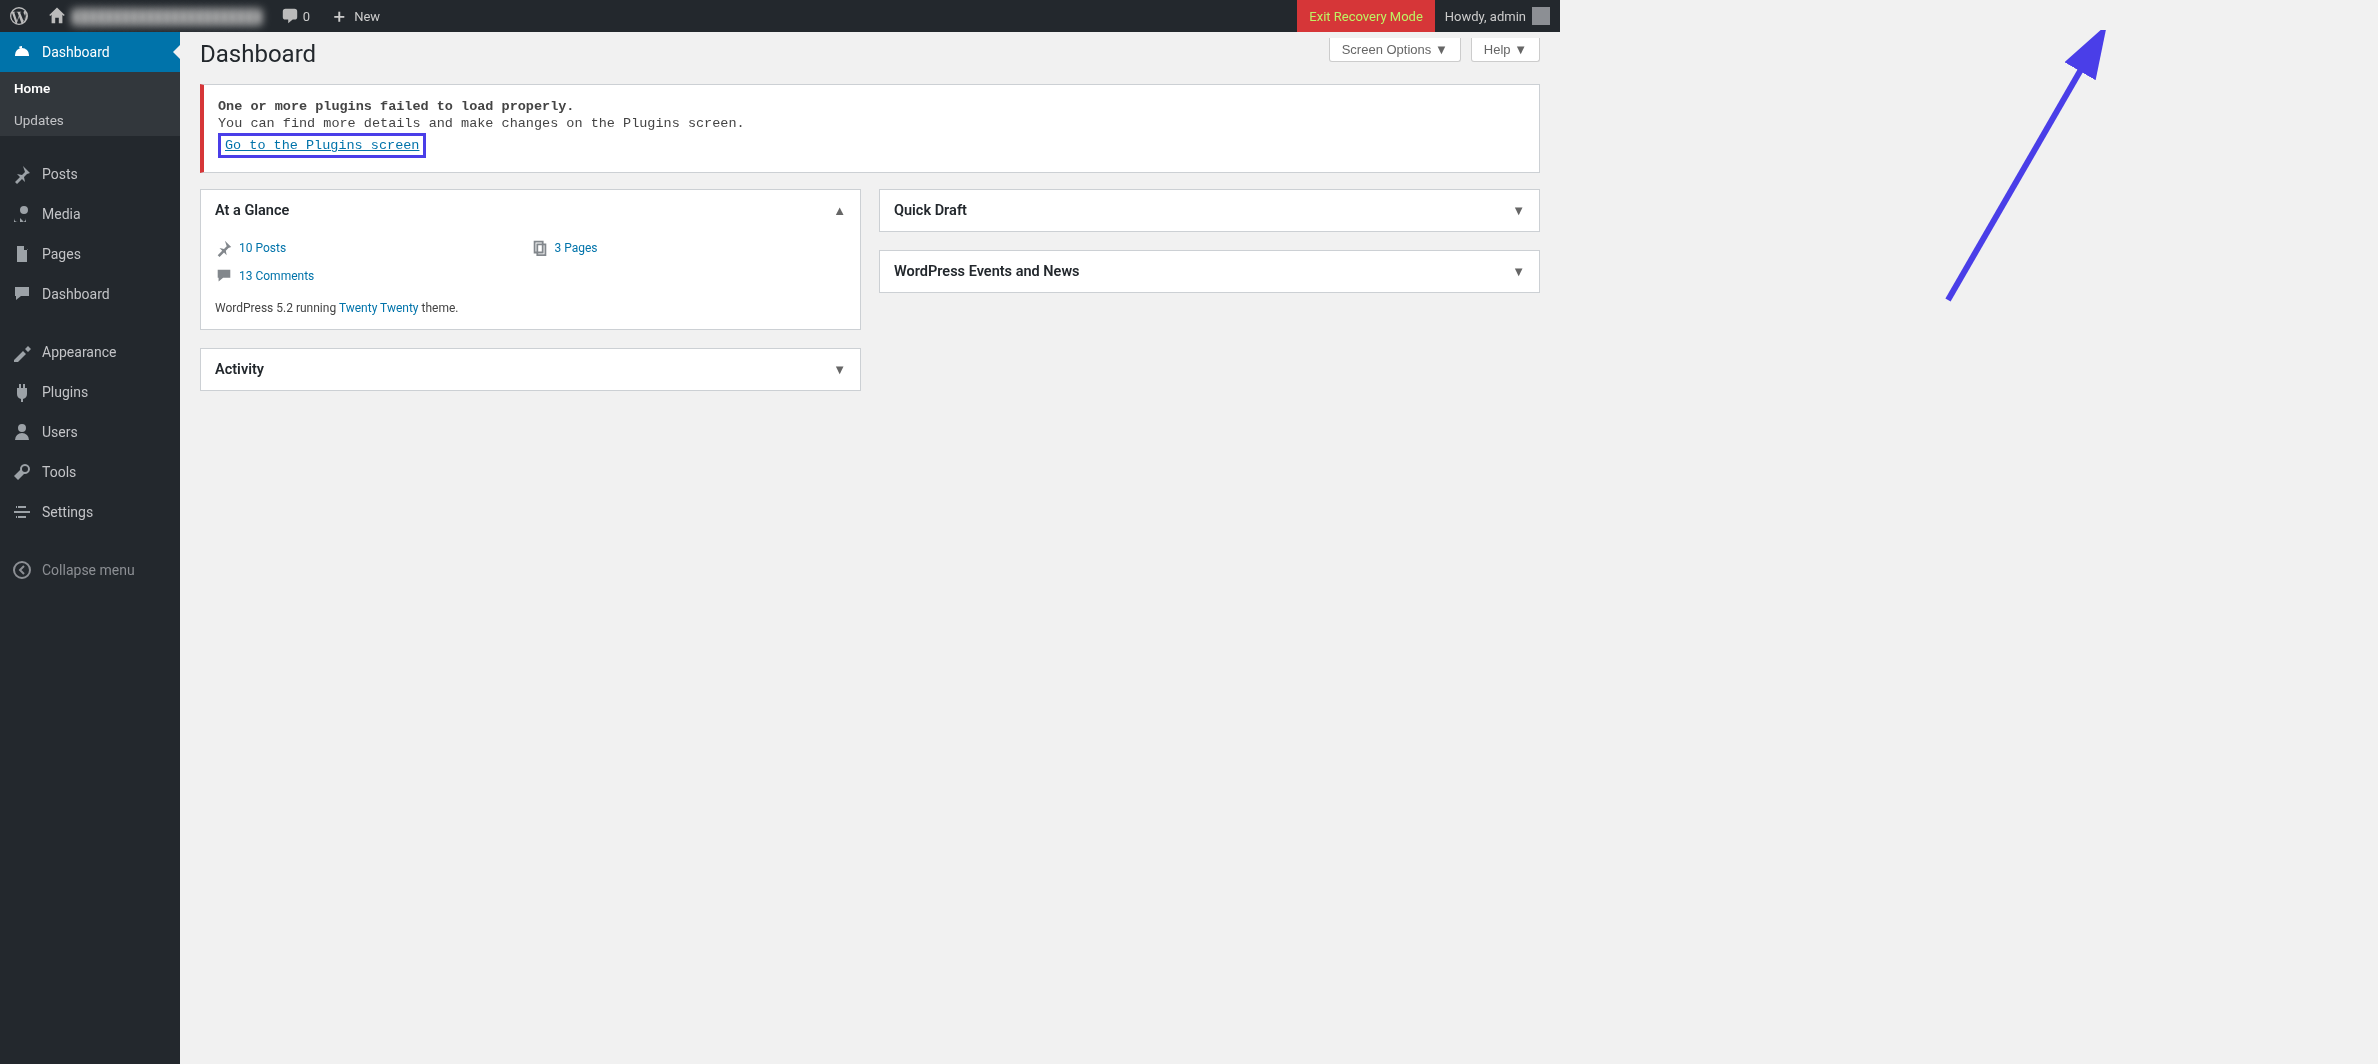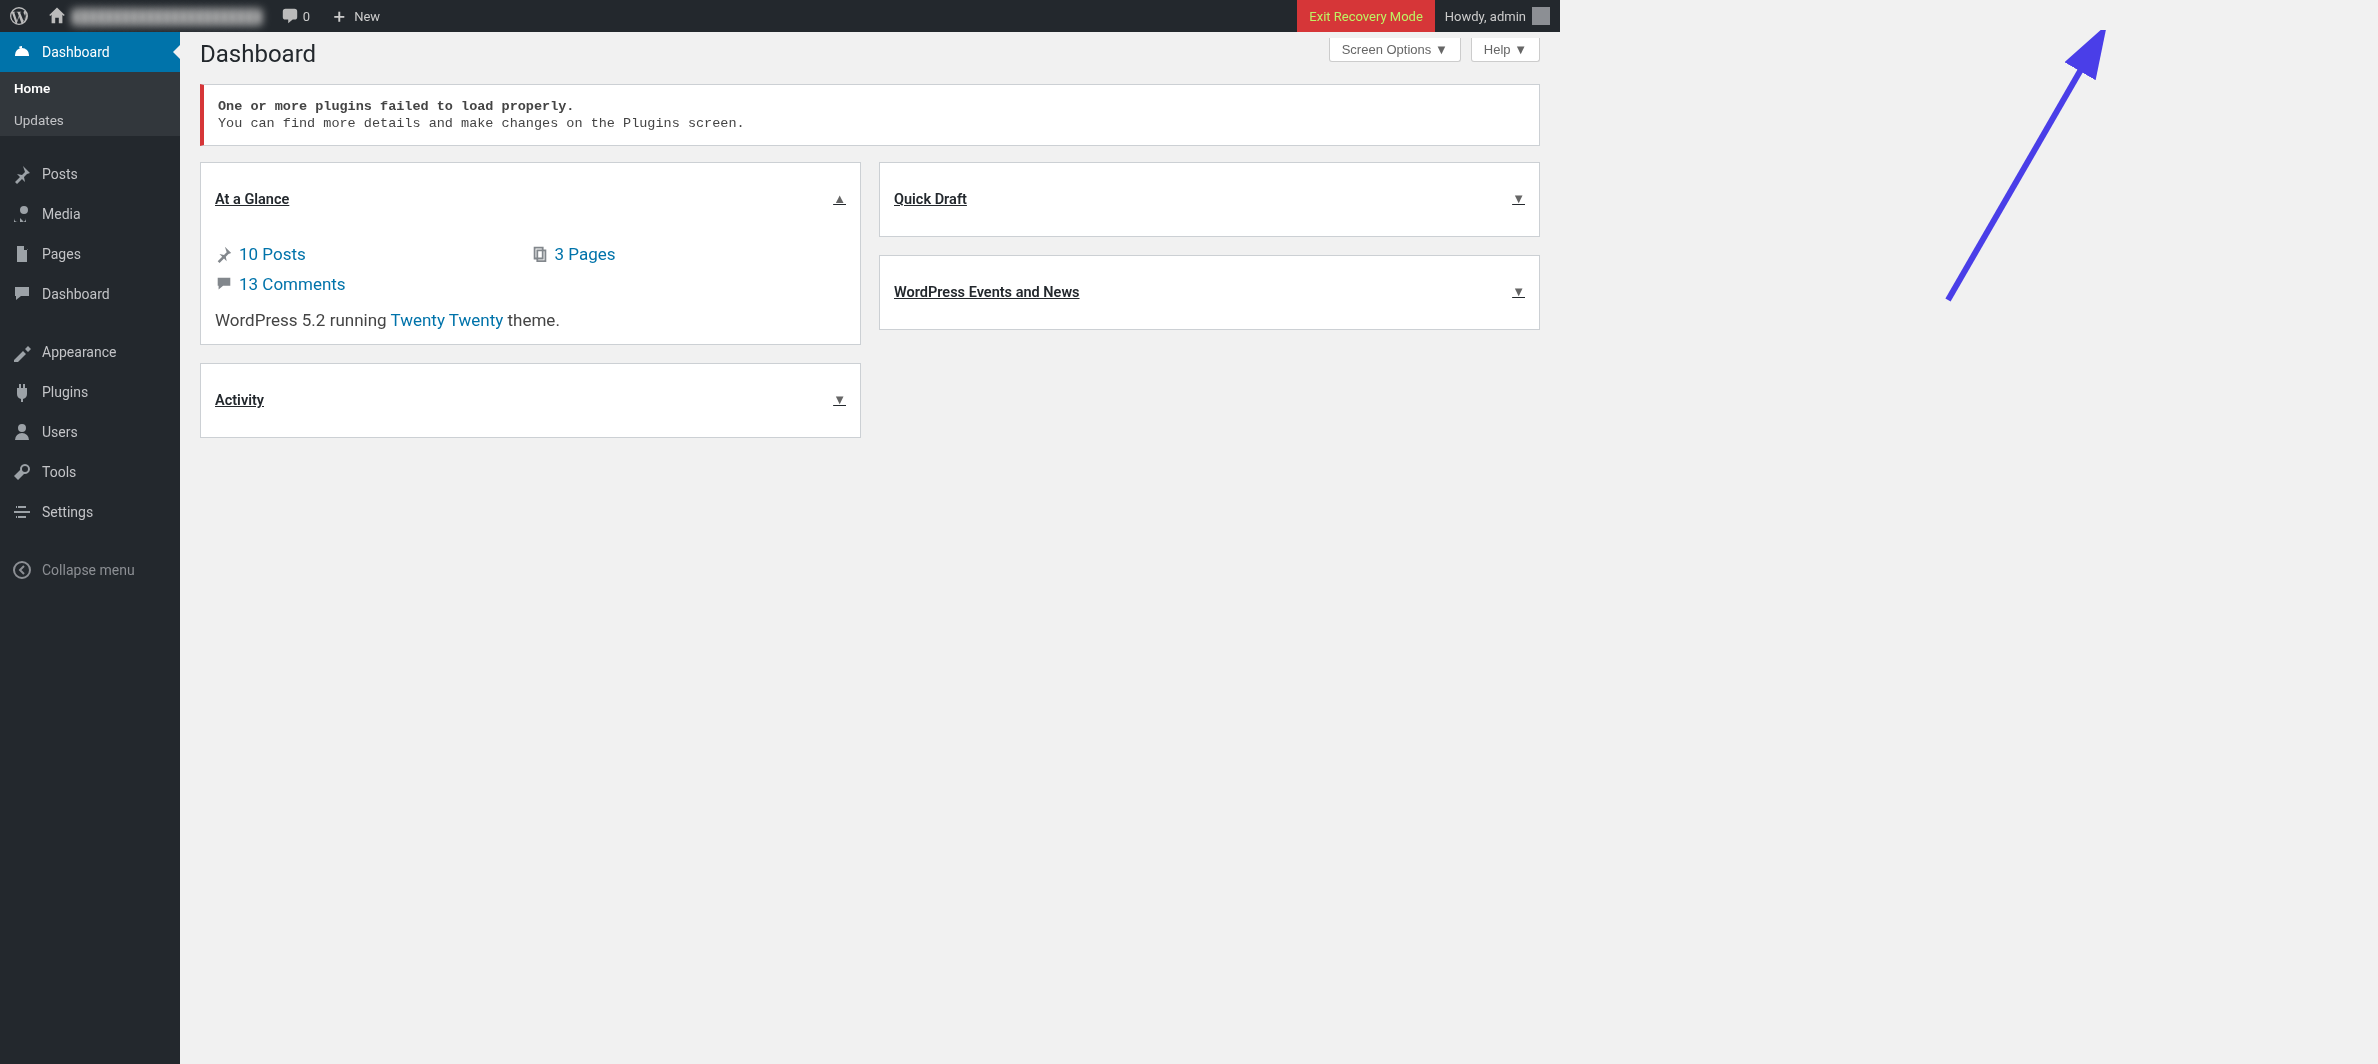--- a/index.html
+++ b/index.html
@@ -142,27 +142,26 @@
 }
 
 
 .dashboard-widgets { display:flex; gap: 18px; }
 .dashboard-col { flex: 1; display:flex; flex-direction:column; gap:18px; }
 .postbox {
   background: #fff;
   border: 1px solid #ccd0d4;
 }
 .postbox .hndle {
-  display:flex; align-items:flex-start; justify-content:space-between;
-  padding: 28px 14px;
+  display:flex; align-items:center; justify-content:space-between;
+  padding: 12px 14px;
   font-size: 14.5px; font-weight: 600; color:#23282d;
   cursor: pointer;
-  text-decoration: underline;
-}
-.postbox .inside { padding: 8px 14px 14px; font-size: 17px; }
+}
+.postbox .inside { padding: 8px 14px 14px; font-size: 12px; }
 .postbox .toggle-indicator { color:#666; font-size:13px; }
 
 .glance-list { display:flex; flex-wrap:wrap; }
 .glance-item { width: 50%; margin-bottom: 10px; display:flex; align-items:center; gap:6px; color:#0073aa; }
 .glance-item svg { width:18px; height:18px; fill:#82878c; }
 .glance-item a { color:#0073aa; text-decoration:none; }
 .status-line { color:#444; margin-top:6px; }
 .status-line a { color:#0073aa; text-decoration:none; }
 
 </style>
@@ -285,20 +284,21 @@
     <button><span>Screen Options</span> ▼</button>
     <button><span>Help</span> ▼</button>
   </div>
 
   <h1 class="page-title">Dashboard</h1>
 
 
   <div class="notice error">
     <p><strong>One or more plugins failed to load properly.</strong></p>
     <p>You can find more details and make changes on the Plugins screen.</p>
+    <p><span class="hl-box"><a>Go to the Plugins screen</a></span></p>
   </div>
 
   <div class="dashboard-widgets">
     <div class="dashboard-col">
       <div class="postbox">
         <div class="hndle">
           <span>At a Glance</span>
           <span class="toggle-indicator">▲</span>
         </div>
         <div class="inside">

